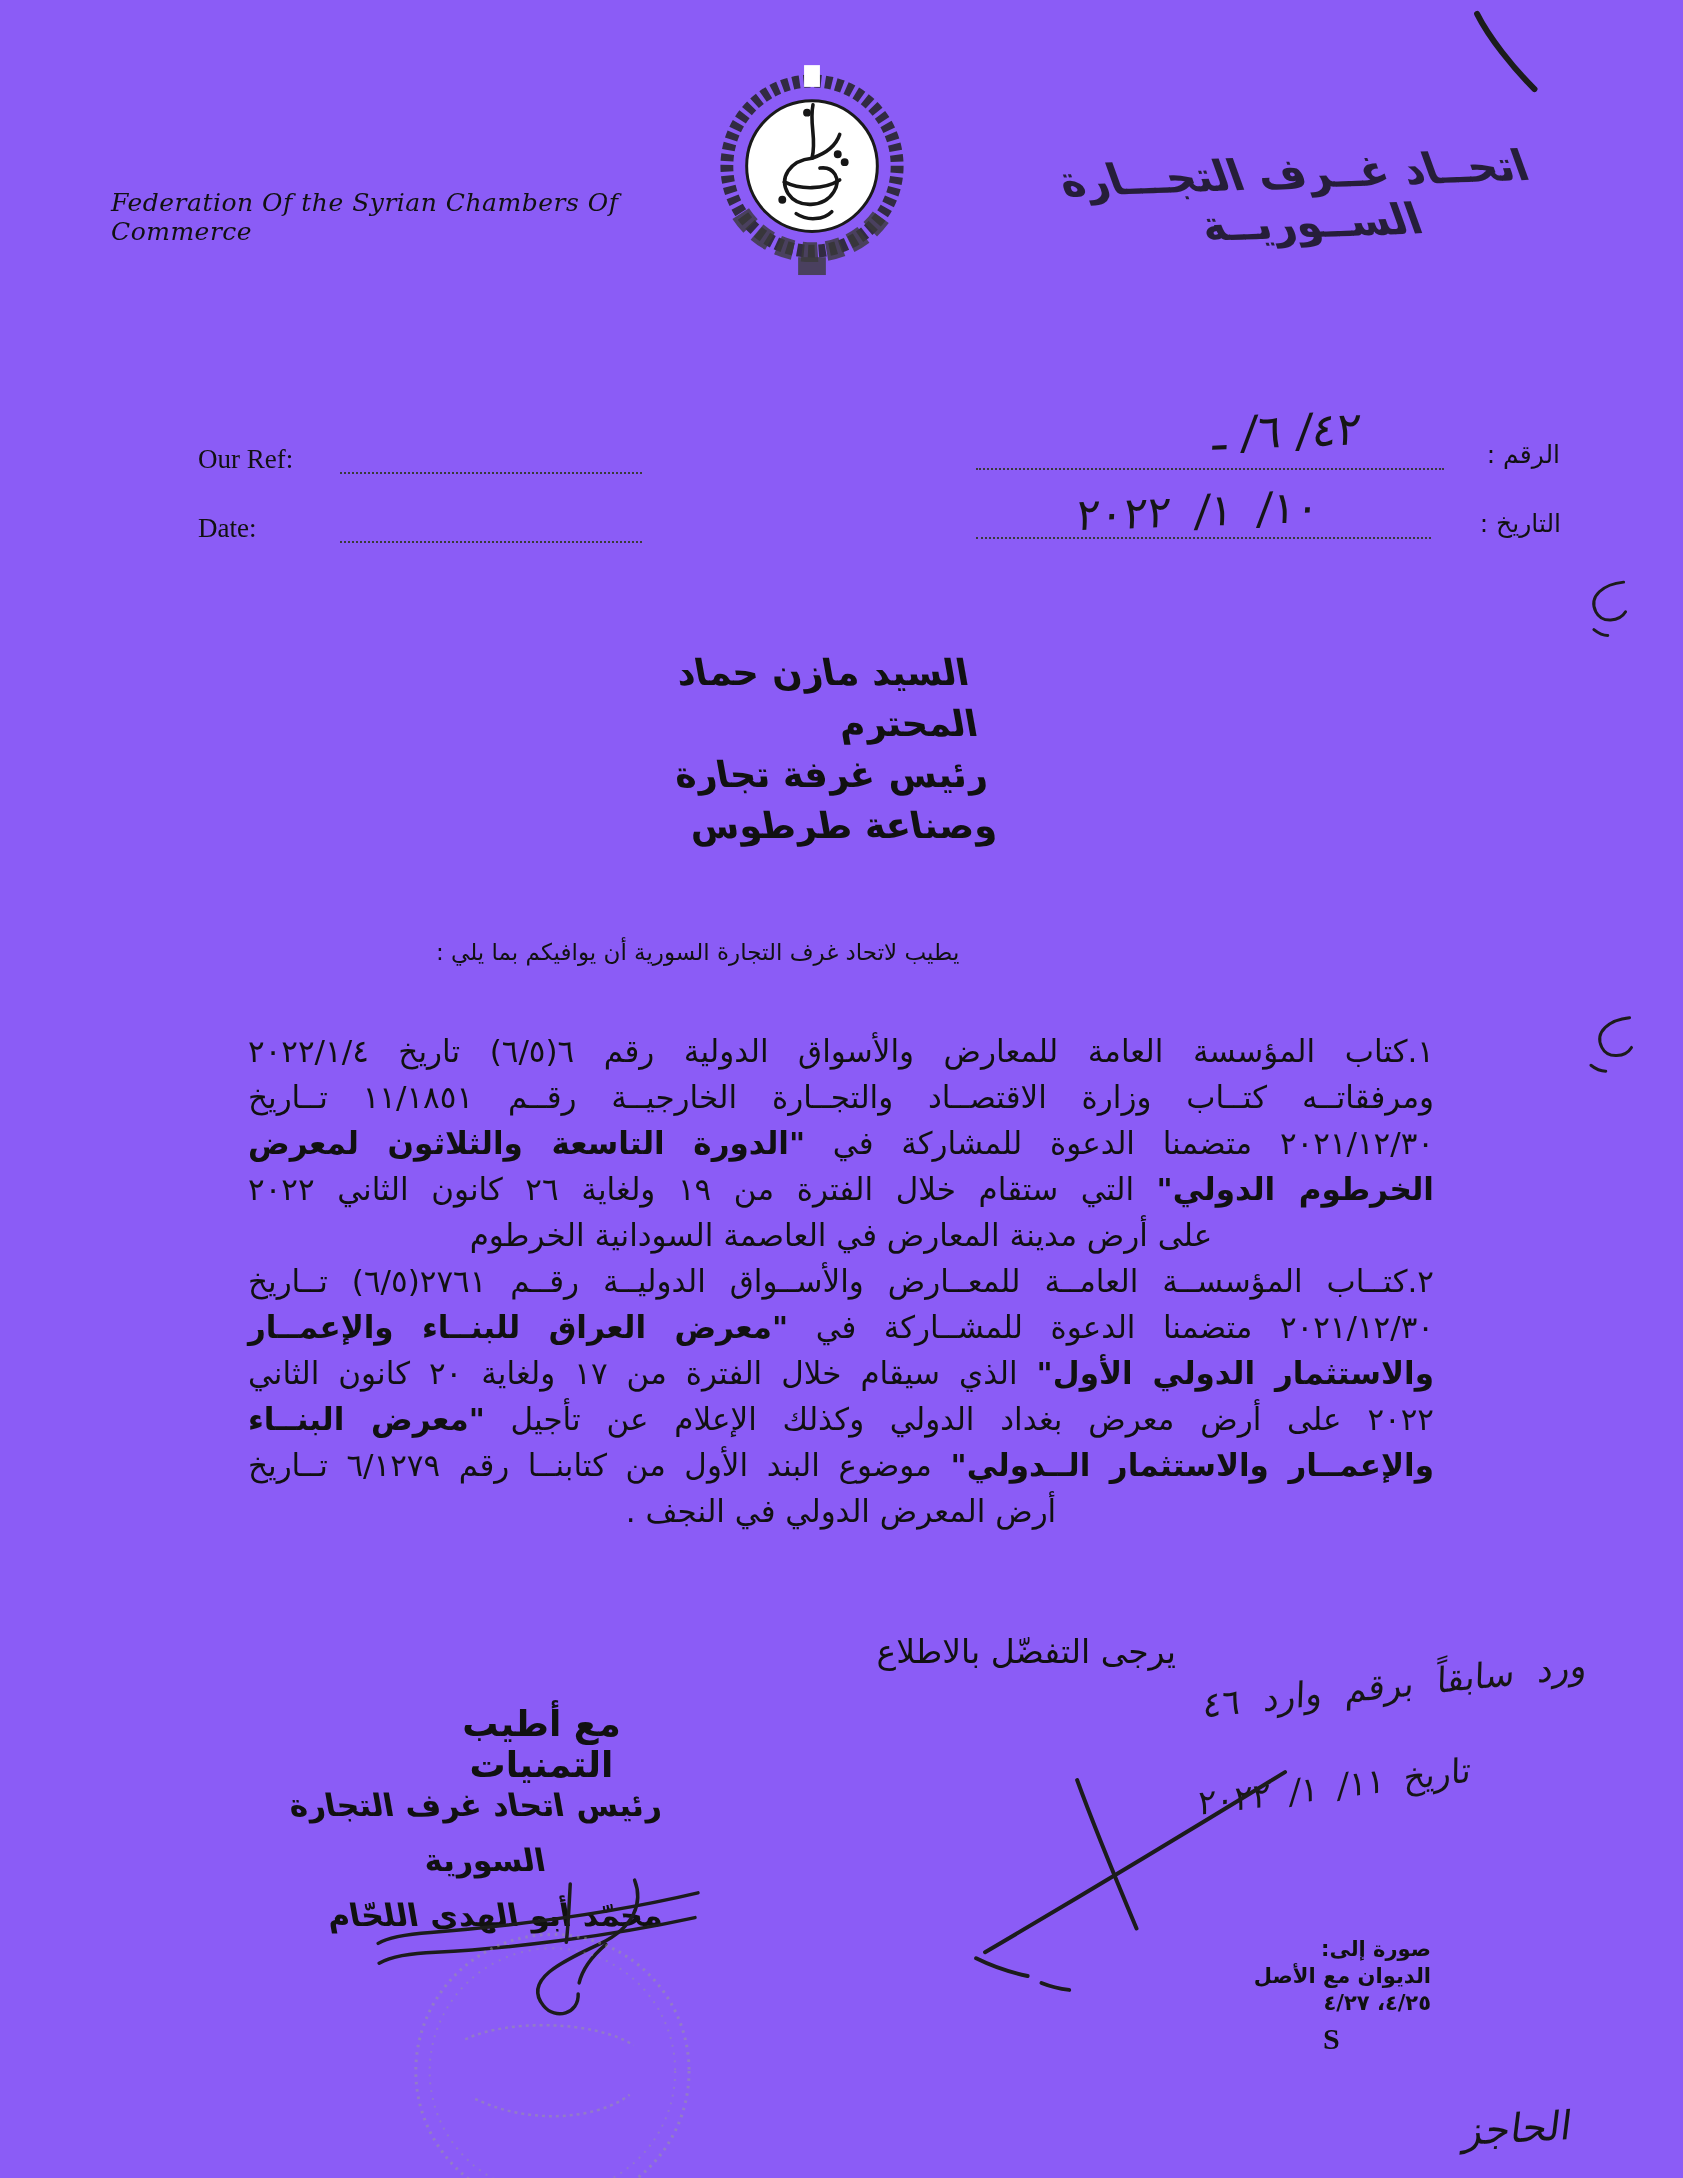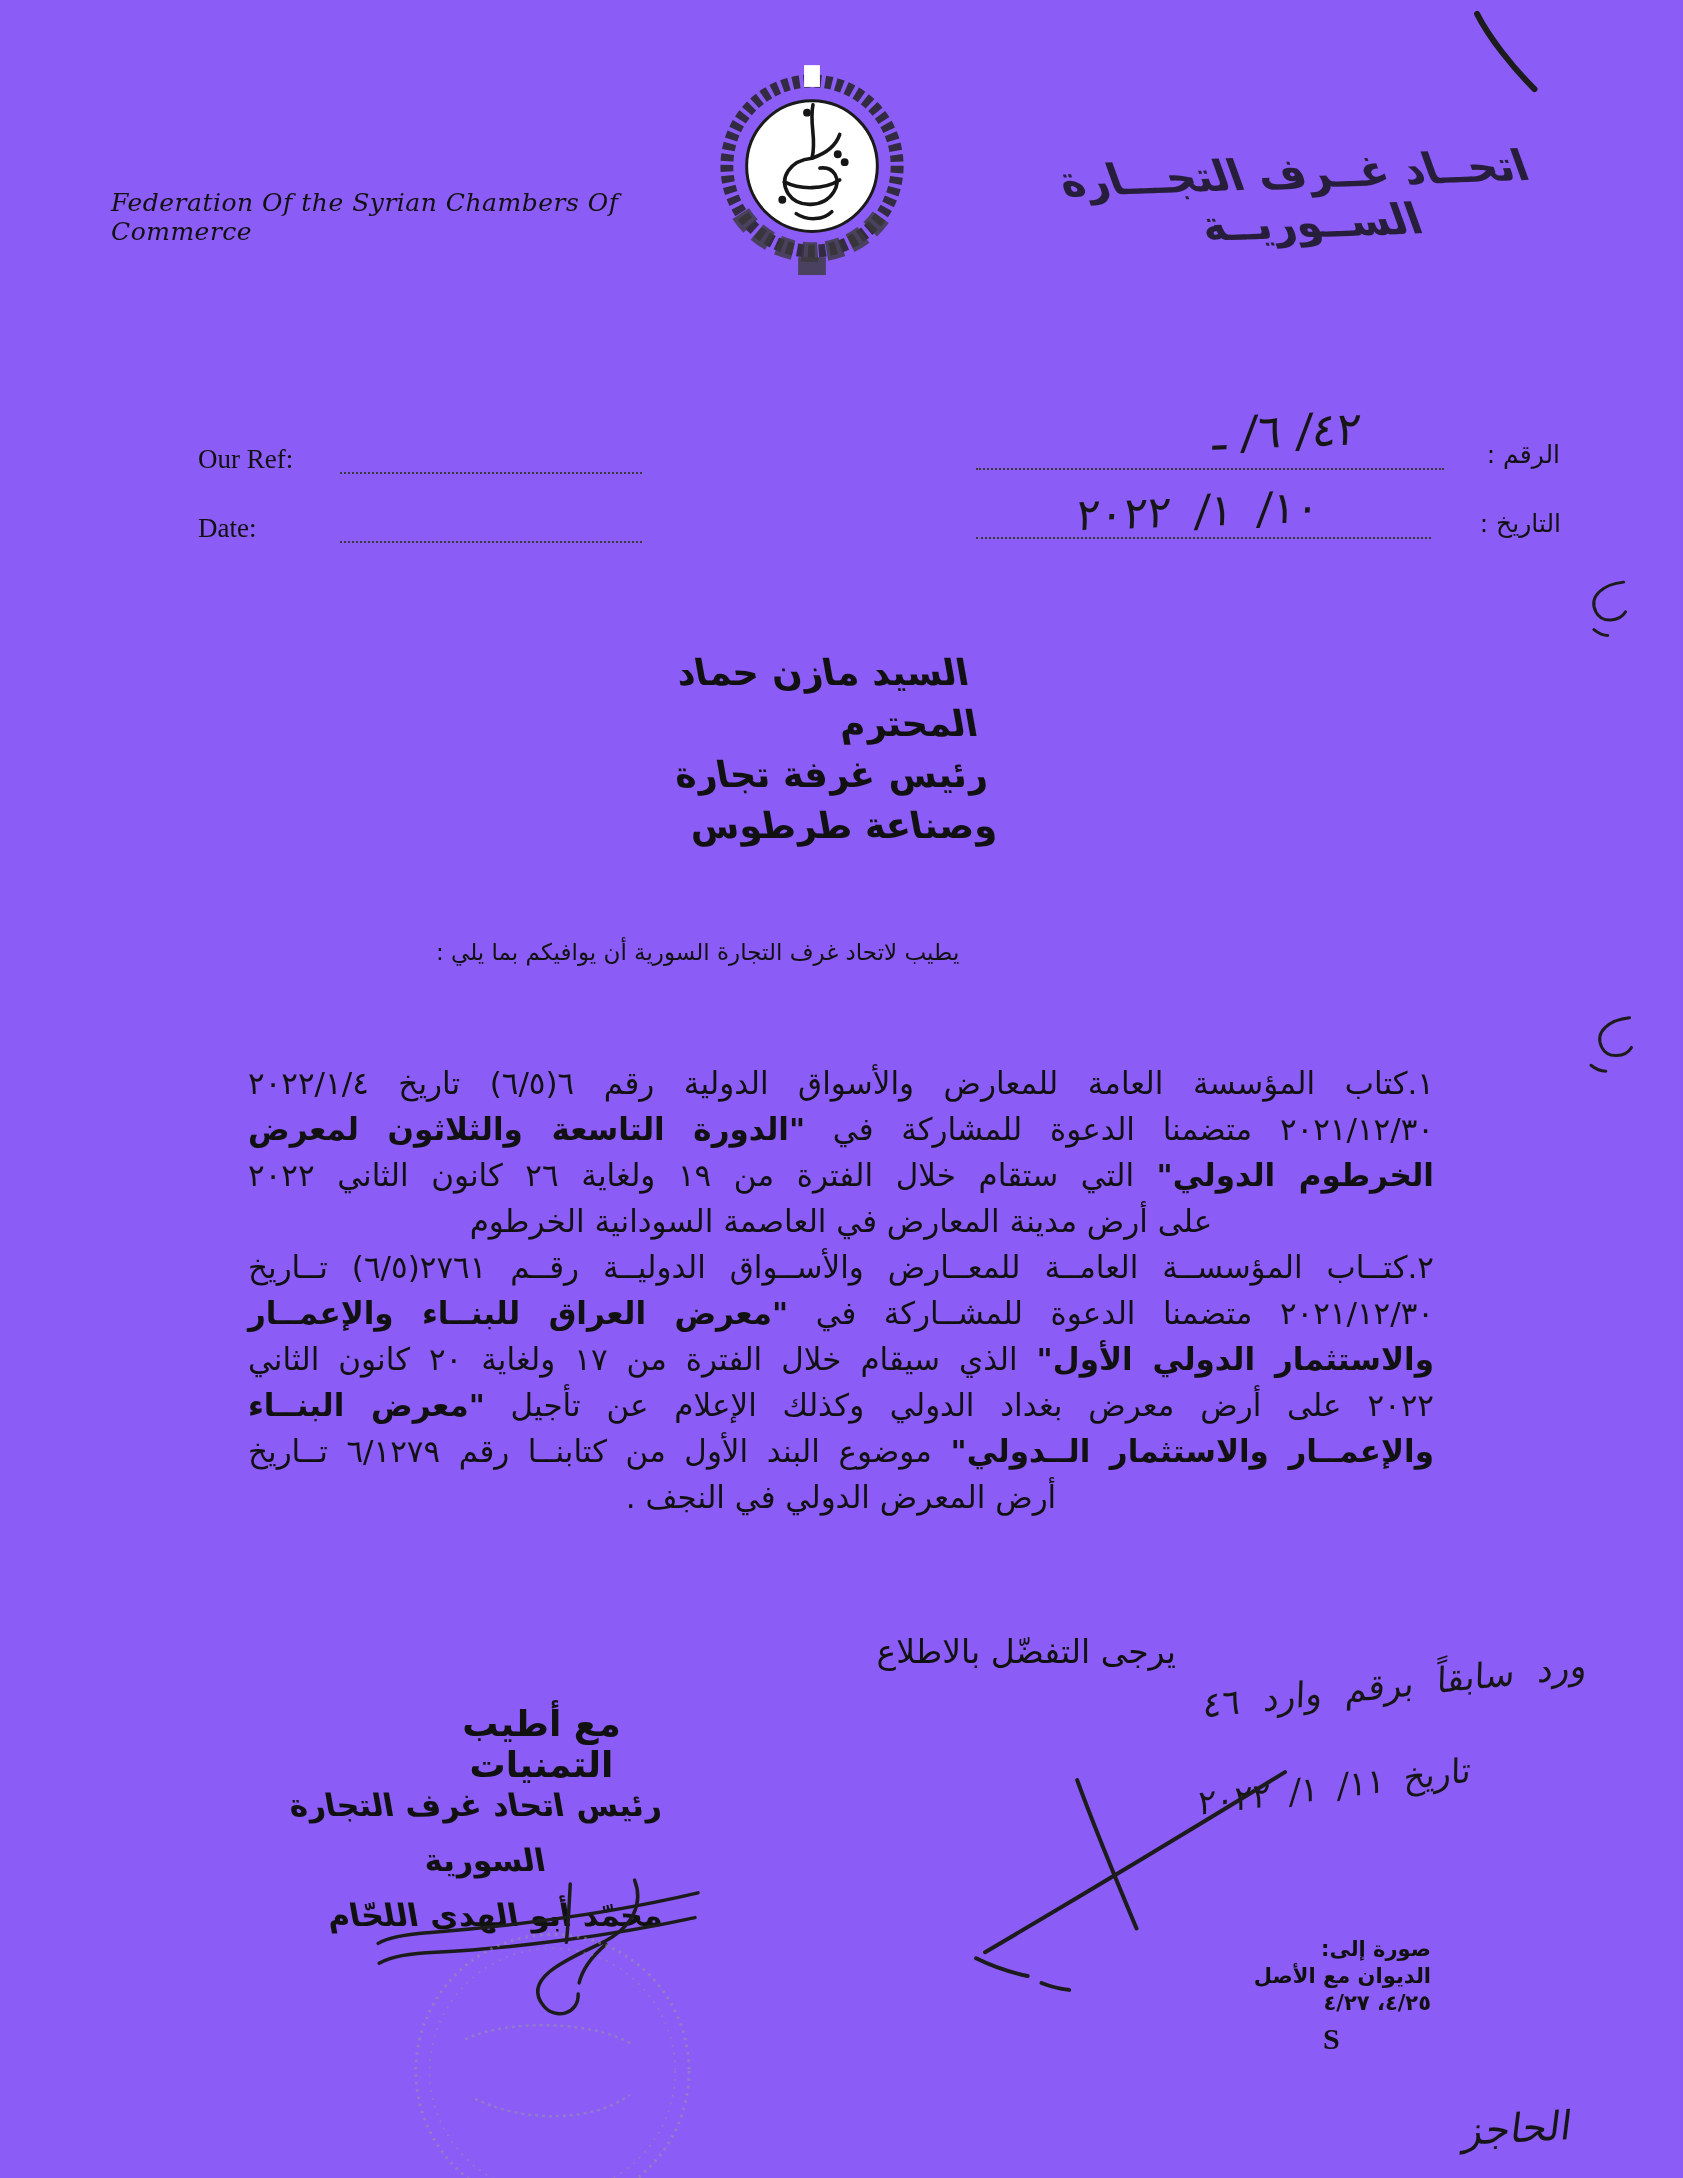--- a/index.html
+++ b/index.html
@@ -66,22 +66,23 @@
   <div class="abs rtl" style="left:1438px;top:509px;width:123px;font-size:25px;">التاريخ :</div>
   <div class="abs rtl hand" style="left:1010px;top:485px;width:376px;font-size:44px;transform:rotate(-2deg) skewX(-6deg);text-align:center;word-spacing:10px;">١٠/ ١/ ٢٠٢٢</div>
 
   <div class="abs rtl addressee" style="left:554px;top:647px;width:428px;">
     <div>السيد مازن حماد المحترم</div>
     <div>رئيس غرفة تجارة وصناعة طرطوس</div>
   </div>
 
   <div class="abs rtl introline" style="left:436px;top:939px;width:943px;">يطيب لاتحاد غرف التجارة السورية أن يوافيكم بما يلي :</div>
 
-  <div class="abs rtl bodytext" style="left:248px;top:1028px;width:1186px;margin-top:32px;">
+  <div class="abs rtl bodytext" style="left:248px;top:1028px;width:1186px;">
       <div class="bline"><span>١.كتاب المؤسسة العامة للمعارض والأسواق الدولية رقم ٦(٦/٥) تاريخ ٢٠٢٢/١/٤</span></div>
+      <div class="bline"><span>ومرفقاتــه كتــاب وزارة الاقتصــاد والتجــارة الخارجيــة رقــم ١١/١٨٥١ تــاريخ</span></div>
       <div class="bline"><span>٢٠٢١/١٢/٣٠ متضمنا الدعوة للمشاركة في </span><span class="bold">"الدورة التاسعة والثلاثون لمعرض</span></div>
       <div class="bline"><span class="bold">الخرطوم الدولي"</span><span> التي ستقام خلال الفترة من ١٩ ولغاية ٢٦ كانون الثاني ٢٠٢٢</span></div>
       <div class="bline center"><span>على أرض مدينة المعارض في العاصمة السودانية الخرطوم</span></div>
       <div class="bline"><span>٢.كتــاب المؤسســة العامــة للمعــارض والأســواق الدوليــة رقــم ٢٧٦١(٦/٥) تــاريخ</span></div>
       <div class="bline"><span>٢٠٢١/١٢/٣٠ متضمنا الدعوة للمشــاركة في </span><span class="bold">"معرض العراق للبنــاء والإعمــار</span></div>
       <div class="bline"><span class="bold">والاستثمار الدولي الأول"</span><span> الذي سيقام خلال الفترة من ١٧ ولغاية ٢٠ كانون الثاني</span></div>
       <div class="bline"><span>٢٠٢٢ على أرض معرض بغداد الدولي وكذلك الإعلام عن تأجيل </span><span class="bold">"معرض البنــاء</span></div>
       <div class="bline"><span class="bold">والإعمــار والاستثمار الــدولي"</span><span> موضوع البند الأول من كتابنــا رقم ٦/١٢٧٩ تــاريخ</span></div>
       <div class="bline center"><span>أرض المعرض الدولي في النجف .</span></div>
     </div>

